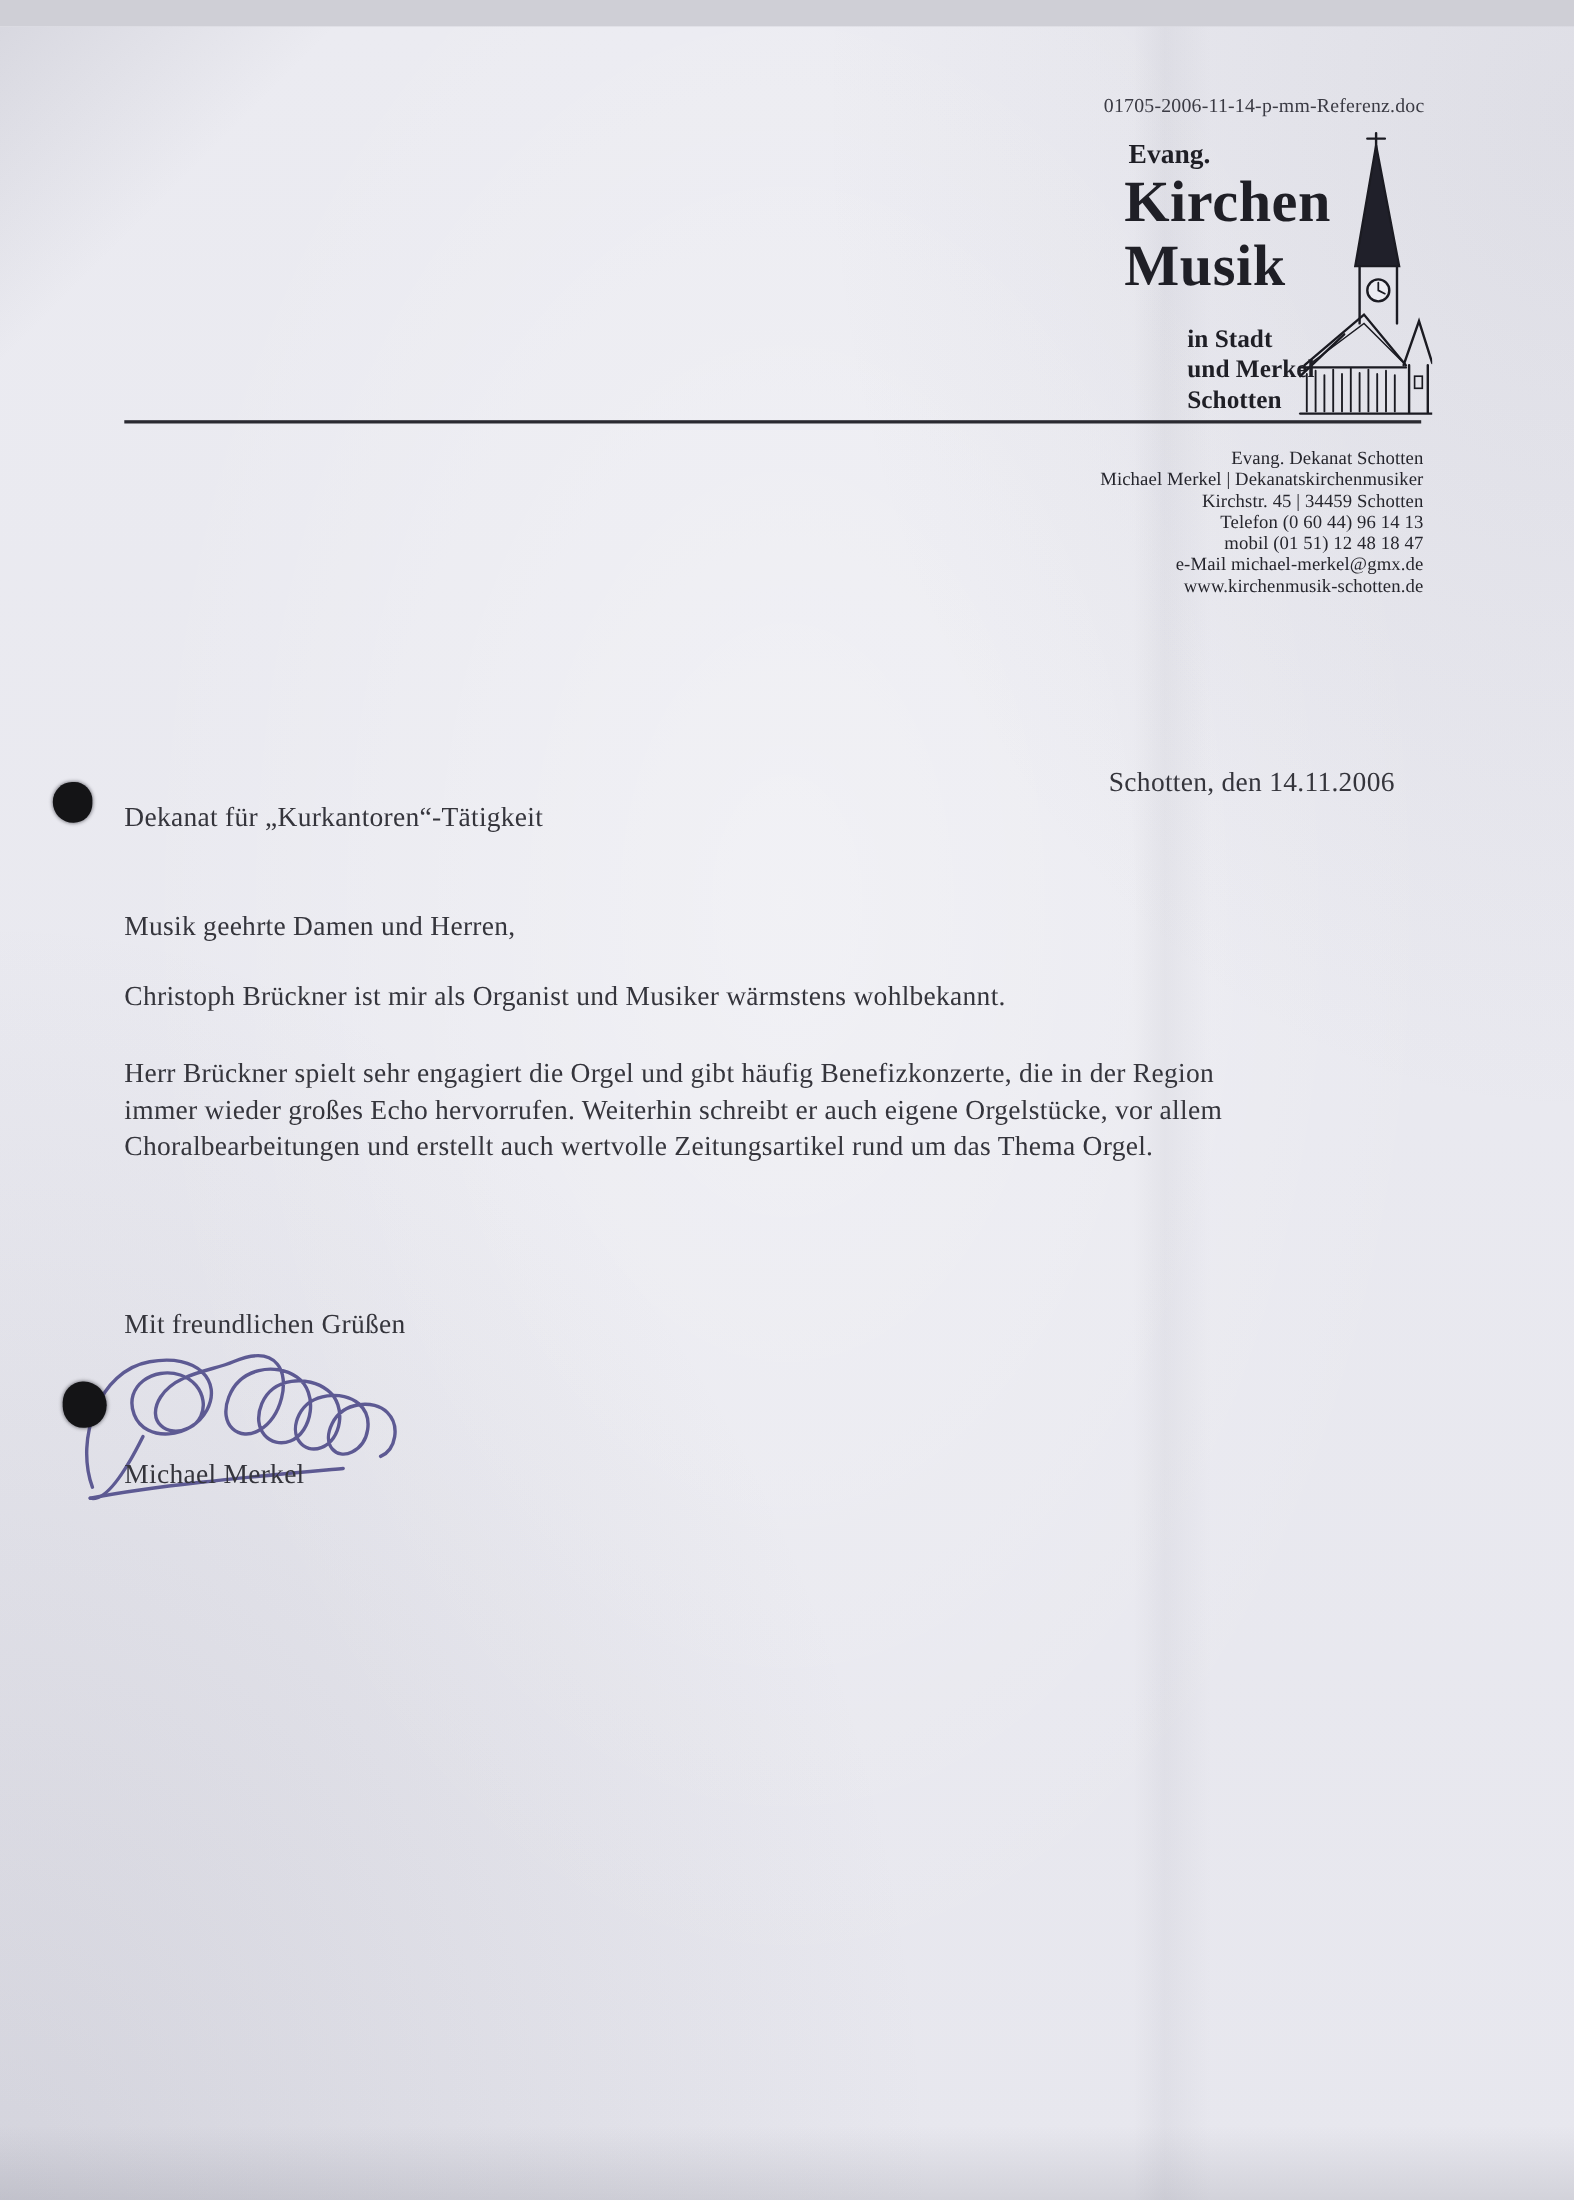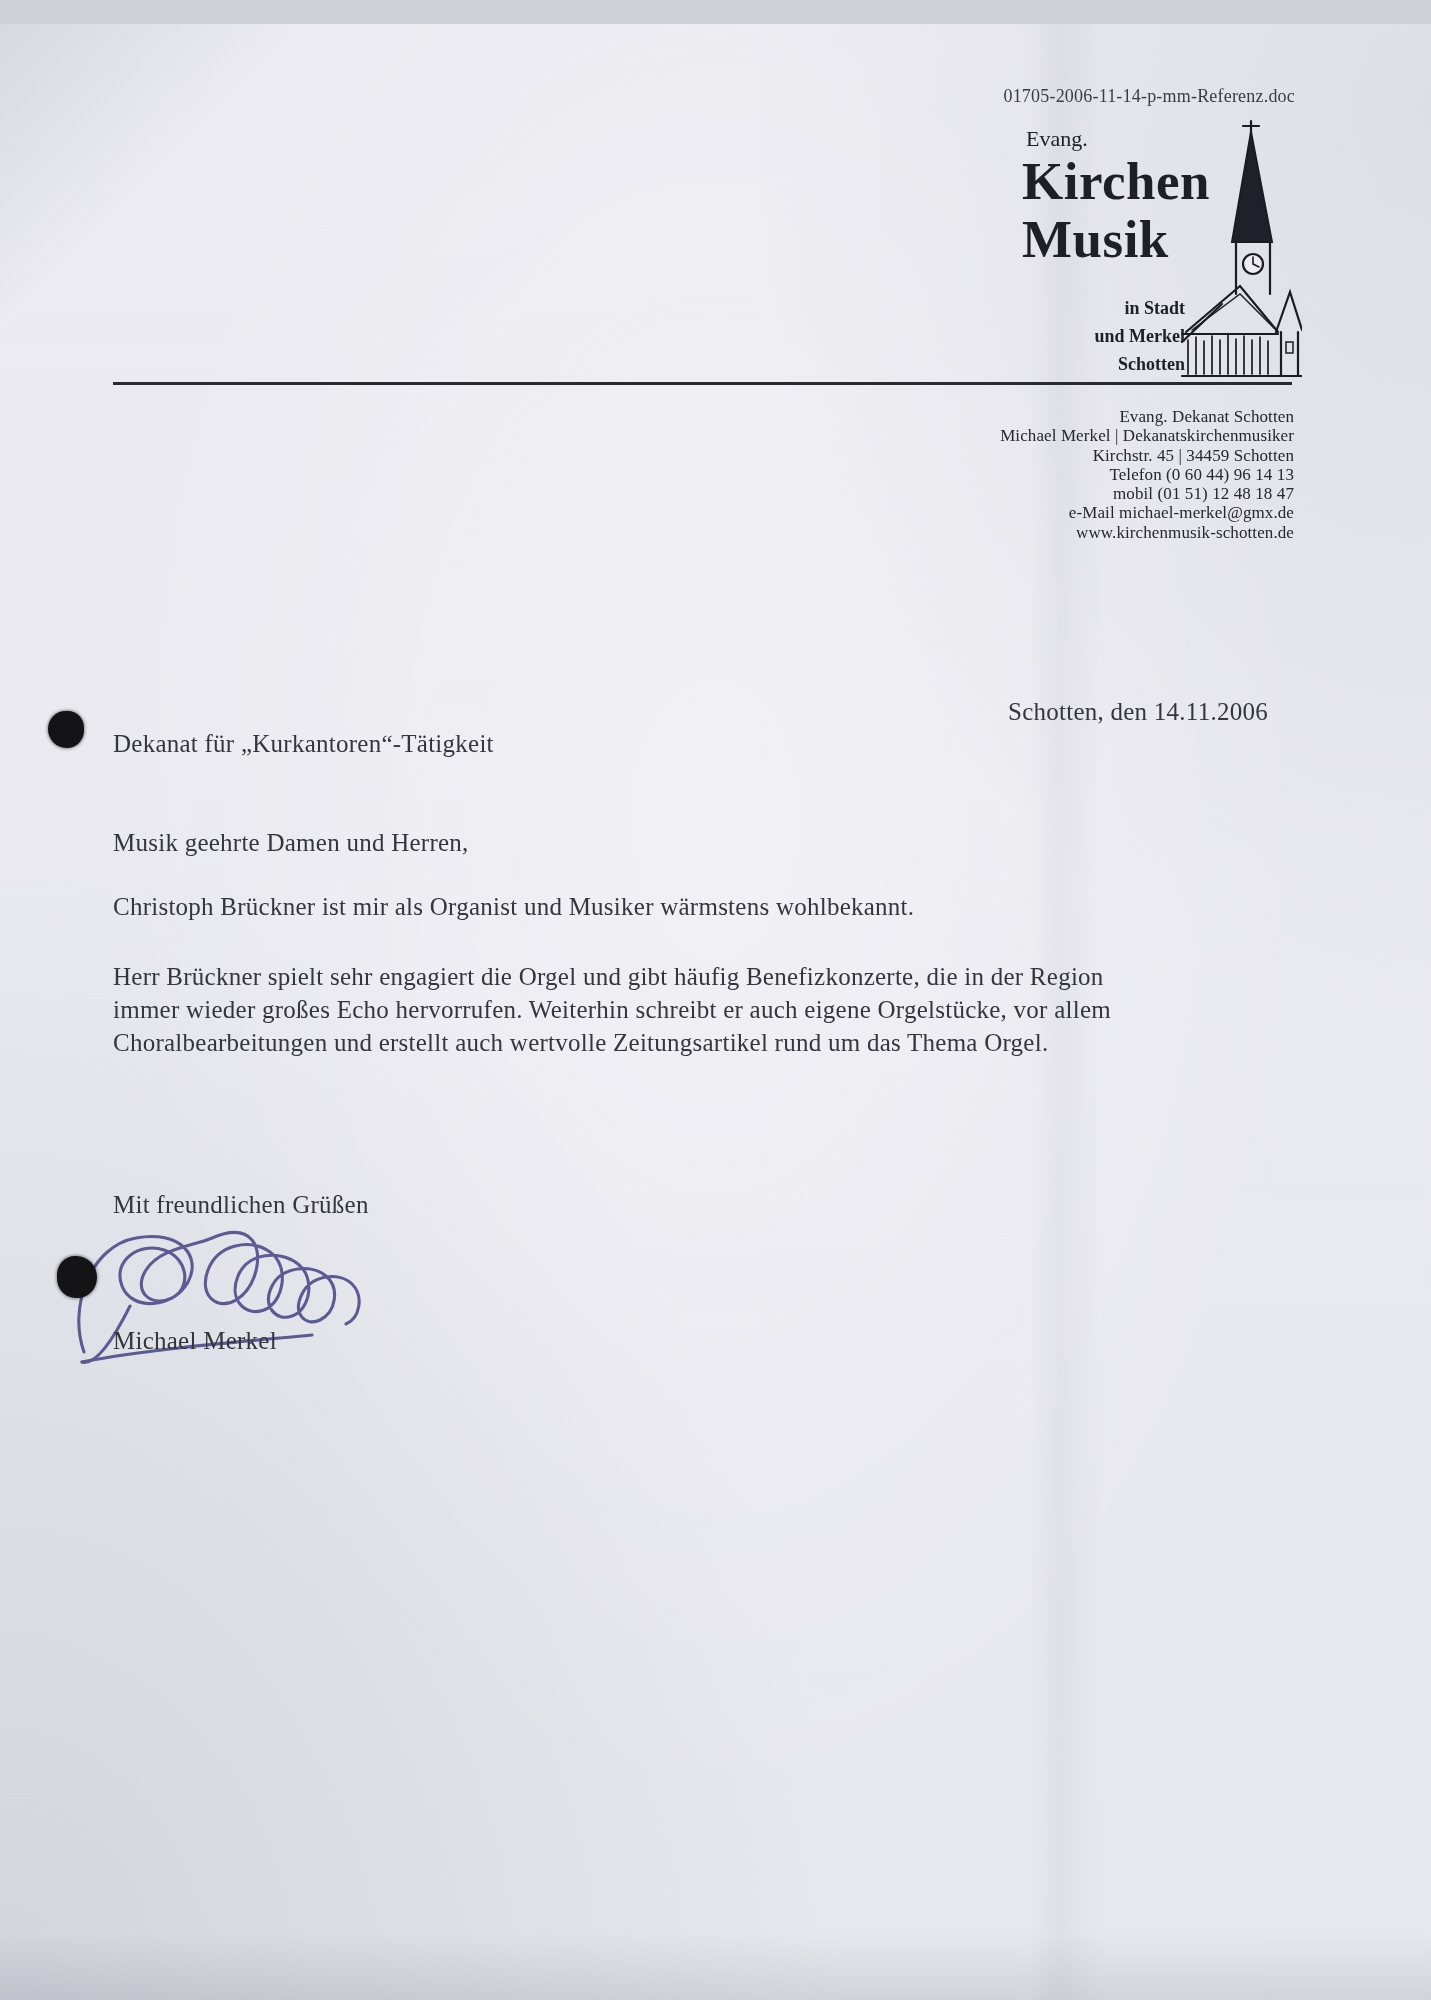--- a/index.html
+++ b/index.html
@@ -20,25 +20,25 @@
     background:
       linear-gradient(135deg, rgba(100,100,120,.14), transparent 9%),
       linear-gradient(90deg, transparent 72%, rgba(90,90,110,.06) 74%, transparent 77%),
       linear-gradient(transparent 96%, rgba(60,60,75,.14));
   }
   .filename {
     position: absolute; top: 62px; right: 136px;
     font-size: 18px; color: #3b3b44; letter-spacing: .2px;
   }
   .logo-text { position: absolute; left: 1022px; top: 104px; color: #1f1f26; line-height: 1; }
-  .logo-evang   { font-size: 22px; font-weight: normal; margin-left: 4px; }
+  .logo-evang   { font-size: 25px; font-weight: bold; margin-left: 4px; }
   .logo-big     { font-size: 53px; font-weight: bold; letter-spacing: .5px; margin-top: 5px; }
   .logo-sub {
-    position: absolute; right: 246px; top: 270px; text-align: right;
-    font-size: 18px; font-weight: bold; color: #1f1f26; line-height: 28px;
+    position: absolute; right: 236px; top: 270px; text-align: left;
+    font-size: 23px; font-weight: bold; color: #1f1f26; line-height: 28px;
   }
   .church { position: absolute; left: 1180px; top: 94px; }
   .rule {
     position: absolute; left: 113px; top: 358px;
     width: 1179px; height: 3px; background: #2a2a31;
   }
   .contact {
     position: absolute; right: 137px; top: 383px; text-align: right;
     font-size: 17px; font-weight: normal; color: #26262d; line-height: 19.3px;
     letter-spacing: .1px;

